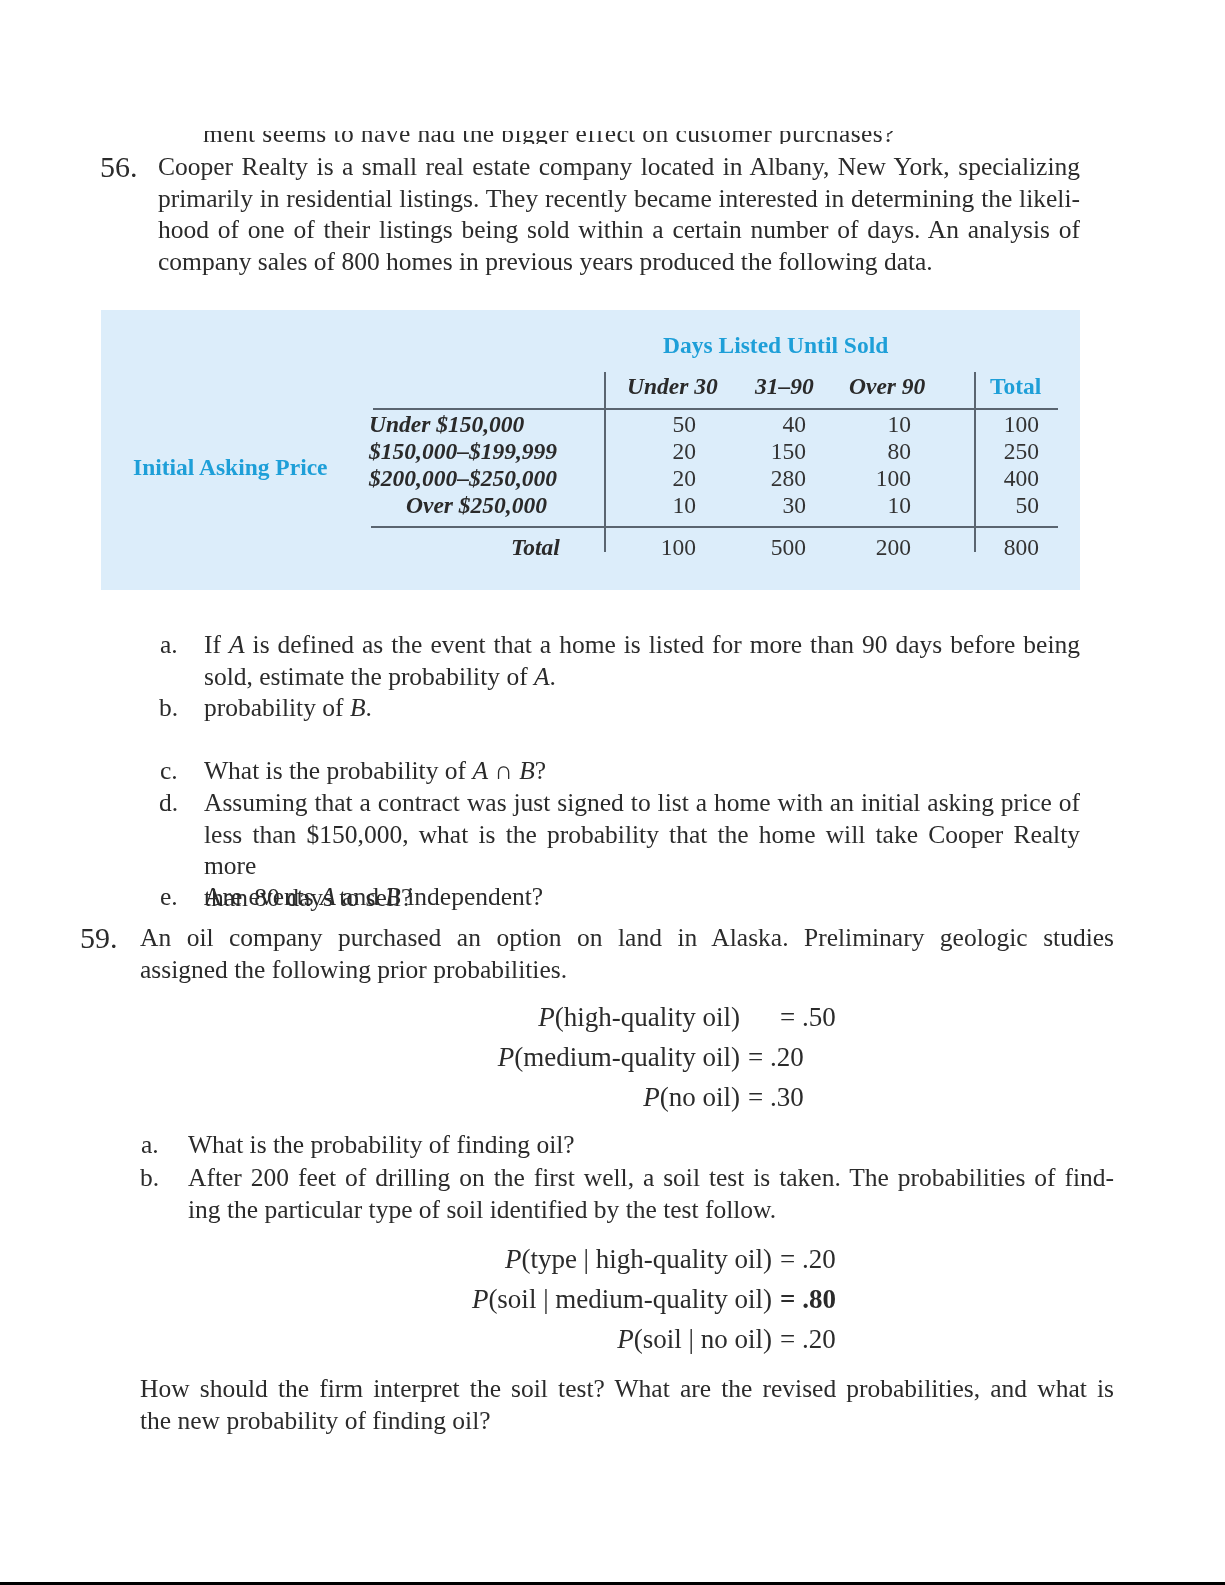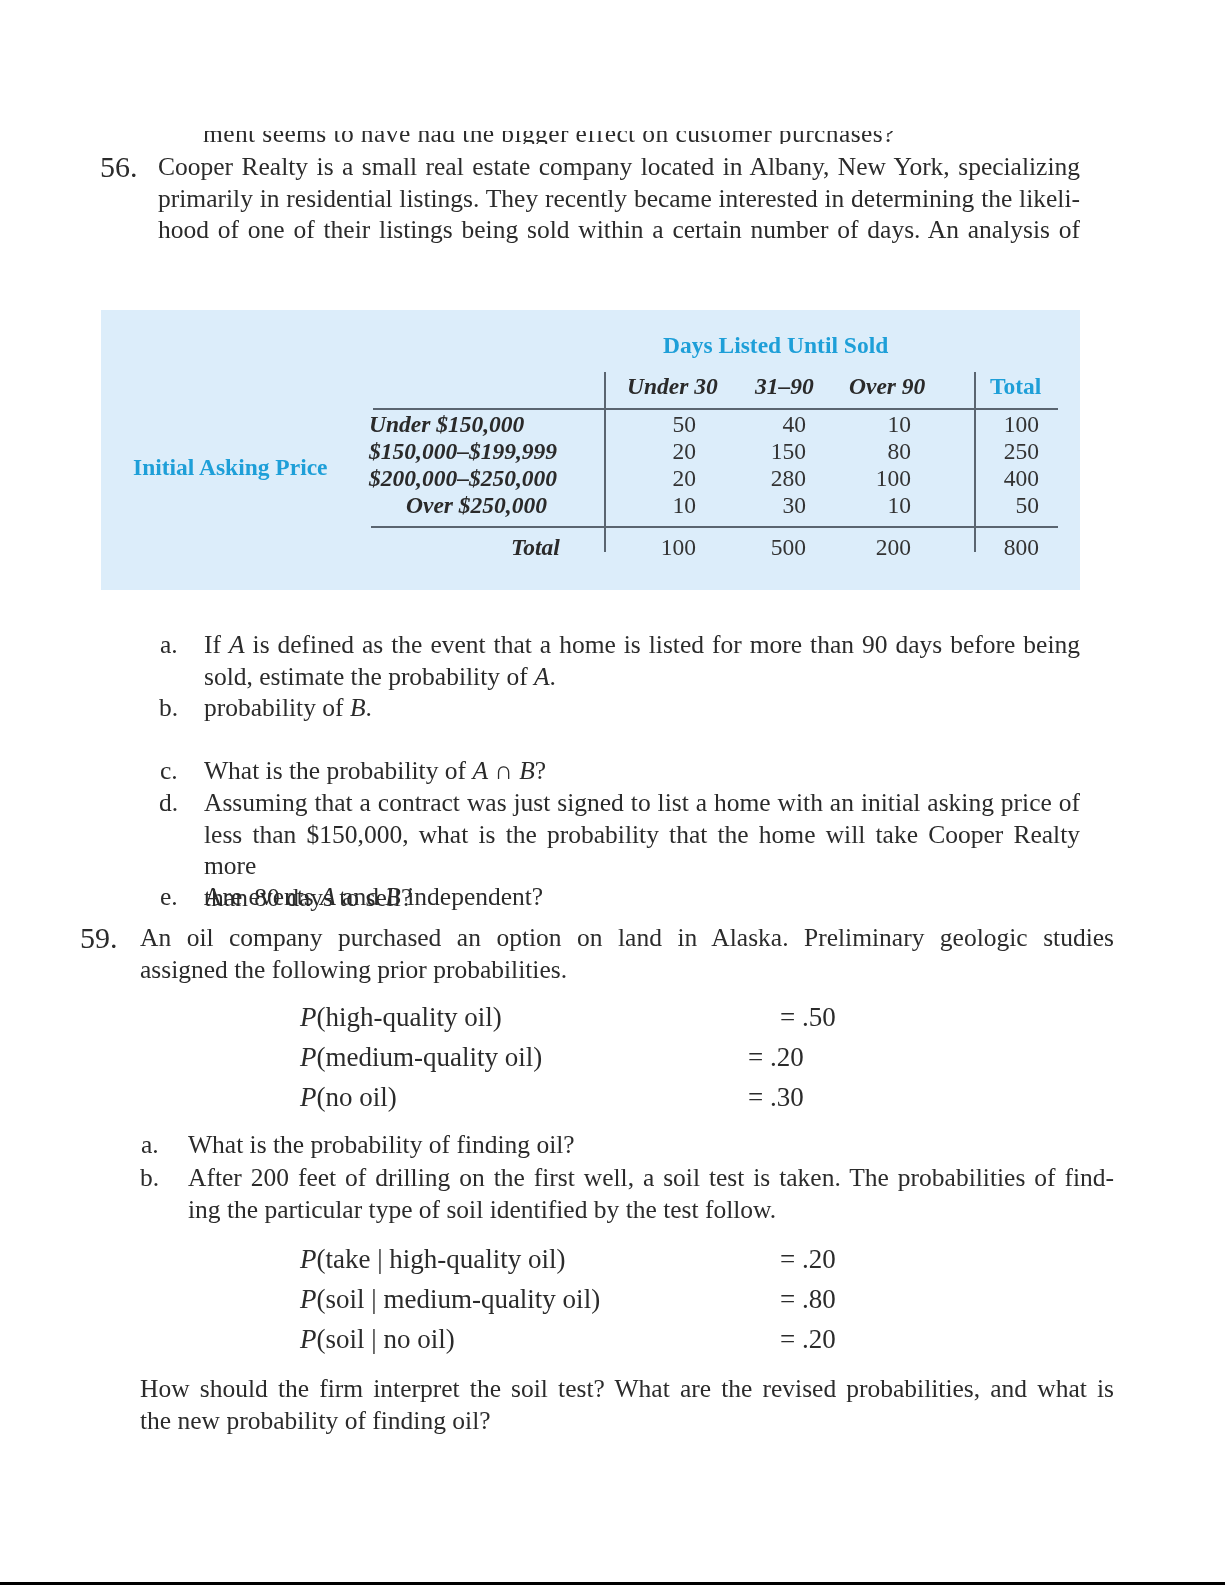--- a/index.html
+++ b/index.html
@@ -26,37 +26,38 @@
   .tbox { left: 101px; top: 310px; width: 979px; height: 280px; background: #dcedfa; }
   .tblue { color: #1e9fd8; font-weight: bold; }
   .tbold { font-weight: bold; color: #2a2a2a; font-style: italic; }
   .tcell { position: absolute; font-size: 23.5px; line-height: 27.5px; white-space: nowrap; }
   .hline { position: absolute; height: 2px; background: #5a6570; }
   .vline { position: absolute; width: 2px; background: #5a6570; }
   .num { text-align: right; color: #333; font-size: 23.5px; line-height: 27.5px; position: absolute; }
 
   .item-label { position: absolute; font-size: 25.5px; line-height: 31.5px; }
   .item-text { position: absolute; font-size: 25.5px; line-height: 31.5px; }
-  .eq { position: absolute; font-size: 27px; line-height: 40px; white-space: nowrap; text-align: left; }
+  .eq { position: absolute; font-size: 27px; line-height: 40px; white-space: nowrap; text-align: right; }
   .eq i { font-style: italic; }
   .bottom-rule { left: 0; top: 1582px; width: 1225px; height: 3px; background: #000; }
 </style>
 </head>
 <body>
 
 <div class="abs cutoff">
   <span>ment seems to have had the bigger effect on customer purchases?</span>
   <div class="cutoff-mask"></div>
 </div>
 
 <div class="abs qnum" style="left:100px; top:151px;">56.</div>
 <div class="abs para justify-lines" style="left:158px; top:151px; width:922px;">
   <span class="line">Cooper Realty is a small real estate company located in Albany, New York, specializing</span>
   <span class="line">primarily in residential listings. They recently became interested in determining the likeli-</span>
   <span class="line">hood of one of their listings being sold within a certain number of days. An analysis of</span>
+  <span class="line last">company sales of 800 homes in previous years produced the following data.</span>
 </div>
 
 <div class="abs tbox">
 
   <div class="tcell tblue" style="left:562px; top:22px;">Days Listed Until Sold</div>
   <div class="tcell tblue" style="left:32px; top:144px;">Initial Asking Price</div>
 
   <div class="tcell tbold" style="left:526px; top:63px;">Under 30</div>
   <div class="tcell tbold" style="left:654px; top:63px;">31–90</div>
   <div class="tcell tbold" style="left:748px; top:63px;">Over 90</div>
@@ -146,25 +147,25 @@
 <div class="item-text" style="left:188px; top:1129px; width:926px;">
   <span>What is the probability of finding oil?</span>
 </div>
 
 <div class="item-label" style="left:140px; top:1162px;">b.</div>
 <div class="item-text justify-lines" style="left:188px; top:1162px; width:926px;">
   <span class="line">After 200 feet of drilling on the first well, a soil test is taken. The probabilities of find-</span>
   <span class="line last">ing the particular type of soil identified by the test follow.</span>
 </div>
 
-<div class="eq" style="left:300px; width:472px; top:1239px;"><i>P</i><span>(take | high-quality oil)</span></div>
+<div class="eq" style="left:300px; width:472px; top:1239px;"><i>P</i><span>(type | high-quality oil)</span></div>
 <div class="eq" style="left:780px; top:1239px; text-align:left;">= <span>.20</span></div>
 
 <div class="eq" style="left:300px; width:472px; top:1279px;"><i>P</i><span>(soil | medium-quality oil)</span></div>
-<div class="eq" style="left:780px; top:1279px; text-align:left;">= <span>.80</span></div>
+<div class="eq" style="left:780px; top:1279px; text-align:left;font-weight:bold;">= <span>.80</span></div>
 
 <div class="eq" style="left:300px; width:472px; top:1319px;"><i>P</i><span>(soil | no oil)</span></div>
 <div class="eq" style="left:780px; top:1319px; text-align:left;">= <span>.20</span></div>
 
 <div class="abs para justify-lines" style="left:140px; top:1373px; width:974px;">
   <span class="line">How should the firm interpret the soil test? What are the revised probabilities, and what is</span>
   <span class="line last">the new probability of finding oil?</span>
 </div>
 
 <div class="abs bottom-rule"></div>

